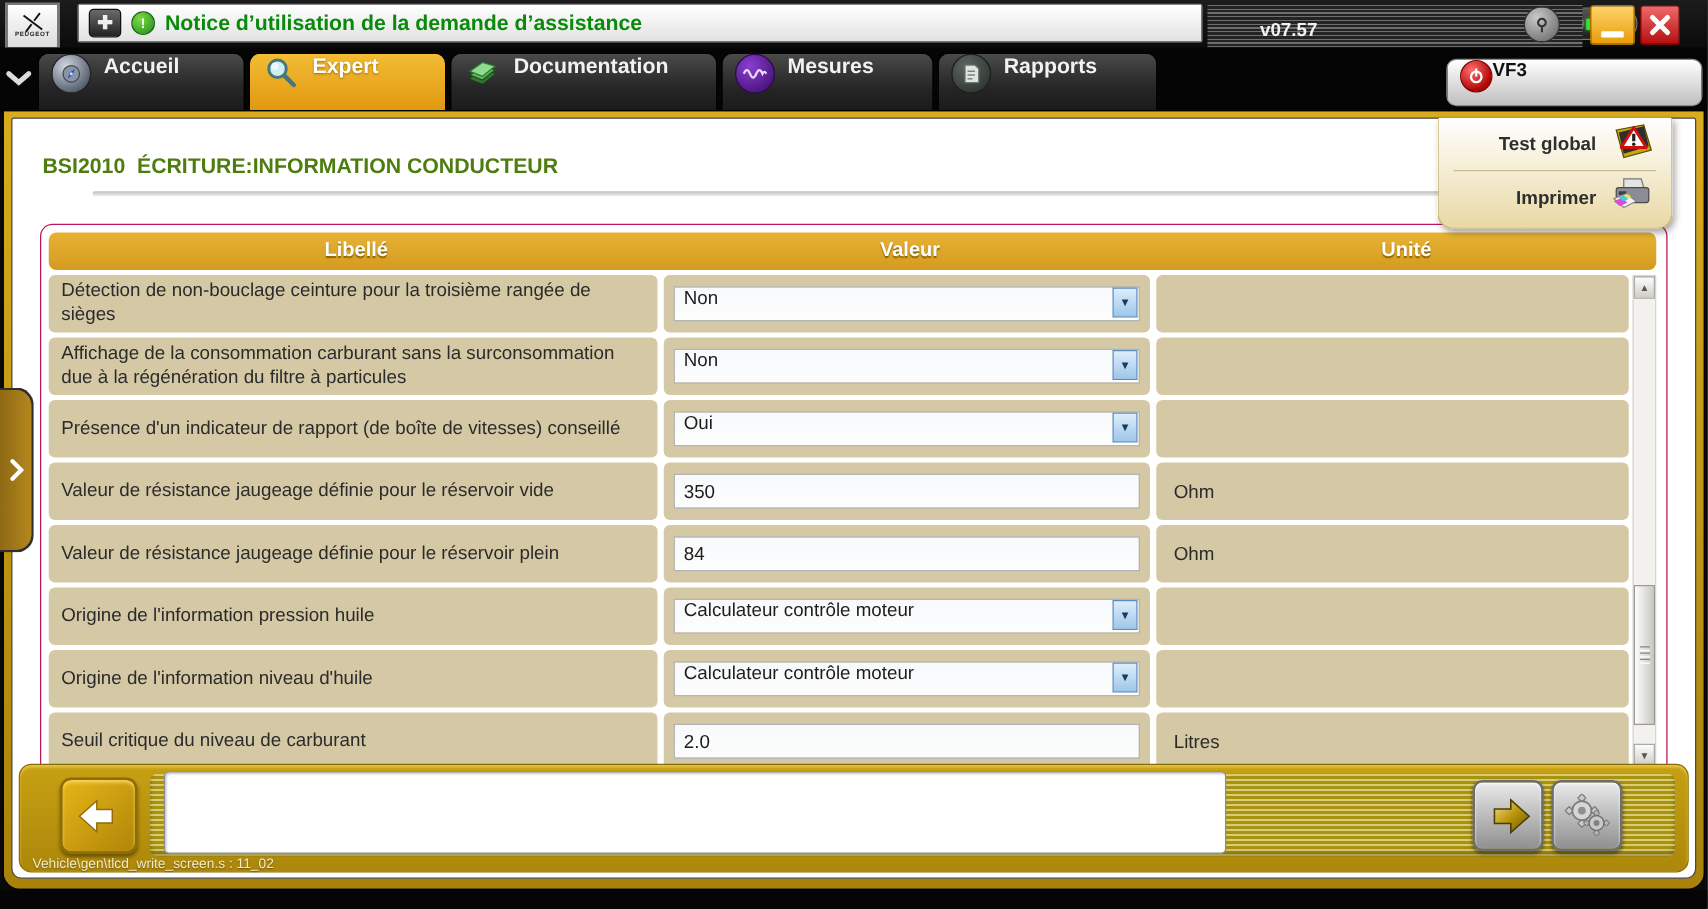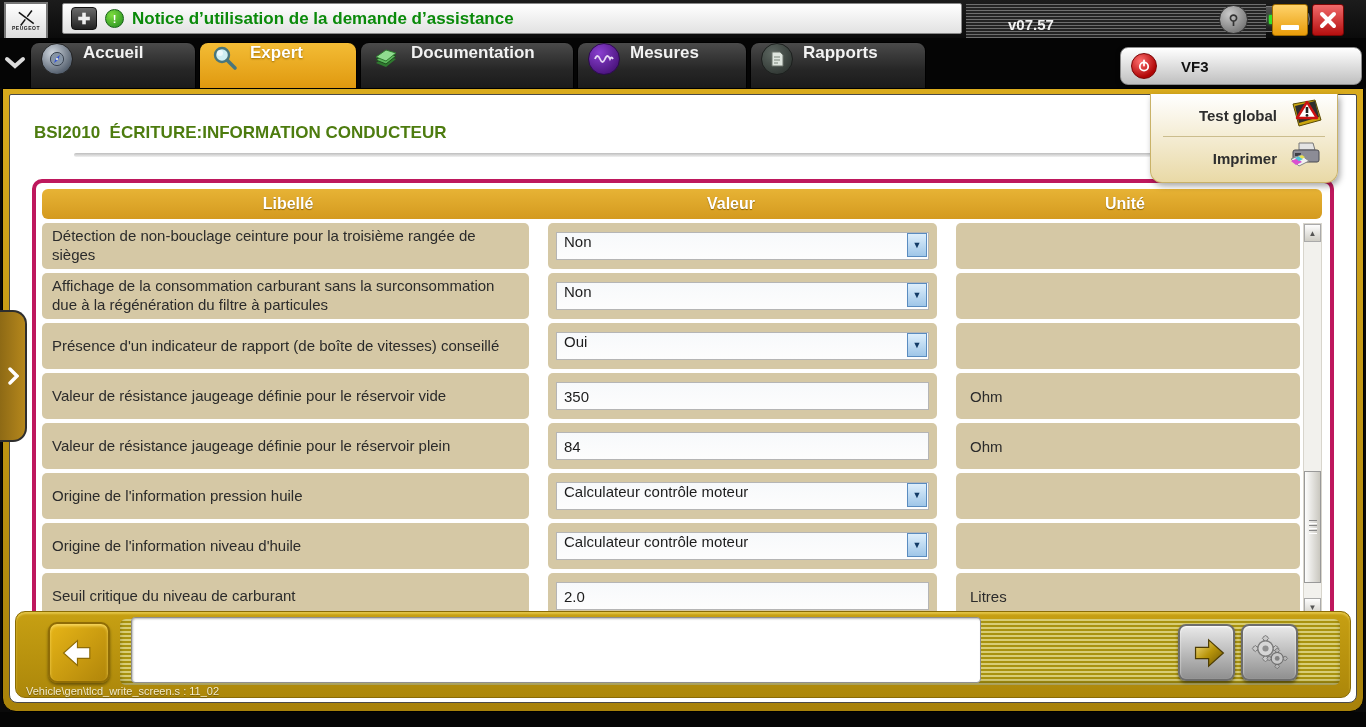--- a/index.html
+++ b/index.html
@@ -53,22 +53,22 @@
   .tab{display:flex;align-items:flex-start;gap:10px;padding:0 18px 0 10px;border-radius:9px 9px 0 0;
     background:linear-gradient(#4a4a4a,#262626 60%,#1b1b1b);border:1px solid #000;border-bottom:none;
     color:#f2f2f2;font-weight:bold;font-size:17px;}
   .tab.active{background:linear-gradient(#f3bc35,#e0990f);color:#fff;text-shadow:0 1px 2px #9c6d00;}
   .tab-ic{width:30px;height:30px;border-radius:50%;display:flex;align-items:center;justify-content:center;flex:none;}
   .ic-accueil{background:radial-gradient(circle at 35% 30%,#cfd6de,#55606e 75%);border:1px solid #222;}
   .ic-expert{background:transparent;}
   .ic-doc{background:transparent;}
   .ic-mesures{background:radial-gradient(circle at 35% 30%,#8a3fd0,#4d1680 75%);border:1px solid #2c0b4e;}
   .ic-rapports{background:radial-gradient(circle at 35% 30%,#5c6660,#333a36 75%);border:1px solid #1c1f1d;}
-  #vin-box{position:absolute;right:4px;top:9px;width:242px;height:38px;border-radius:8px;
-    background:linear-gradient(#ffffff,#bfbfbf);border:1px solid #8a8a8a;display:flex;align-items:center;gap:24px;
+  #vin-box{position:absolute;right:4px;top:9px;width:205px;height:38px;border-radius:8px;
+    background:linear-gradient(#ffffff,#bfbfbf);border:1px solid #8a8a8a;display:flex;align-items:flex-start;gap:0;
     padding:0 10px;box-sizing:border-box;box-shadow:0 2px 4px rgba(0,0,0,.6);}
   #vin-box .vin{font-weight:bold;font-size:15px;color:#111;}
   .power-ic{width:24px;height:24px;border-radius:50%;background:radial-gradient(circle at 35% 30%,#ff6f6f,#b00606 70%);
     border:1px solid #7a0404;display:flex;align-items:center;justify-content:center;}
 
   
   #window{position:absolute;left:2px;right:2px;top:88px;bottom:15px;
     background:linear-gradient(#d9ab1d,#a8820a);border-radius:0 0 14px 14px;border:1px solid #000;}
   #win-content{position:absolute;left:6px;right:6px;top:5px;bottom:8px;background:#fff;
     border-radius:2px 2px 8px 8px;border:1px solid #4a4a4a;}
@@ -80,28 +80,28 @@
   
   #action-panel{position:absolute;right:18px;top:-1px;width:186px;height:88px;
     background:linear-gradient(#ffffff,#e9d9a6);border:1px solid #c9b268;border-top:none;border-radius:0 0 12px 12px;
     box-shadow:2px 3px 6px rgba(0,0,0,.35);z-index:5;}
   .action-item{height:42px;display:flex;align-items:center;justify-content:flex-end;gap:10px;padding:0 14px;}
   .action-item .alabel{font-weight:bold;font-size:15px;color:#2e2e2e;}
   #action-divider{height:1px;background:#cbbd8d;margin:0 12px;}
 
   
   #table-panel{position:absolute;left:22px;right:22px;top:84px;height:442px;
-    border:4px solid #be185d;border-radius:10px;background:#fff;box-shadow:0 1px 0 #e8d9a0;}
+    border:1px solid #be185d;border-radius:10px;background:#fff;box-shadow:0 1px 0 #e8d9a0;}
   #thead{position:absolute;left:6px;right:8px;top:6px;height:30px;border-radius:6px;
     background:linear-gradient(#e7b335,#d49a1f);display:flex;align-items:center;
     color:#fff;font-weight:bold;font-size:16px;text-shadow:0 1px 1px #8a6200;}
   .hcol{text-align:center;}
   .hcol.c1{width:492px;} .hcol.c2{width:394px;} .hcol.c3{flex:1;}
   #rows-wrap{position:absolute;left:6px;right:30px;top:40px;bottom:6px;display:flex;flex-direction:column;gap:4px;}
-  .trow{display:flex;gap:19px;flex:1;}
+  .trow{display:flex;gap:5px;flex:1;}
   .cell{background:#d5c8a5;border-radius:5px;display:flex;align-items:center;box-sizing:border-box;}
   .label-cell{width:487px;padding:4px 10px;font-size:15px;color:#2b2b2b;line-height:1.25;}
   .value-cell{width:389px;padding:0 8px;}
   .unit-cell{flex:1;padding:0 14px;font-size:15px;color:#2b2b2b;}
   .field{height:26px;background:linear-gradient(#f7f9fb,#fdfdfd);border:1px solid #b5b5b5;flex:1;
     display:flex;font-size:15px;color:#1d1d1d;}
   .field .ftext{flex:1;padding:0 7px;white-space:nowrap;overflow:hidden;}
   .field input{flex:1;border:none;outline:none;background:transparent;font:15px "Liberation Sans",sans-serif;
     color:#1d1d1d;padding:0 7px;}
   .drop-btn{width:18px;height:22px;margin-right:1px;background:linear-gradient(#ddeefc,#9fc6e8);

